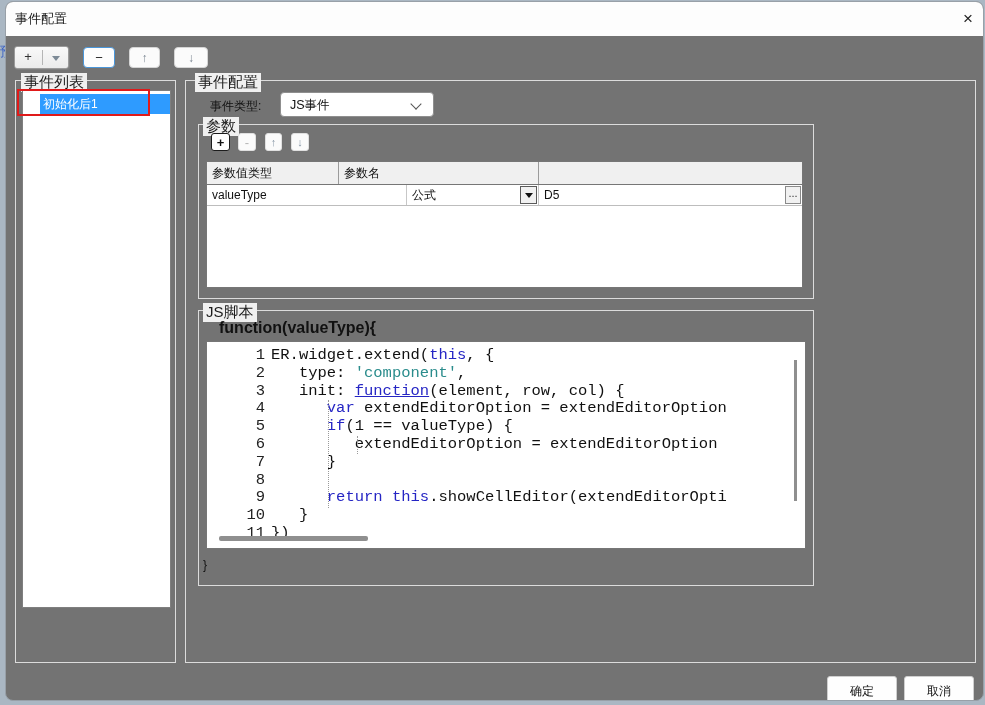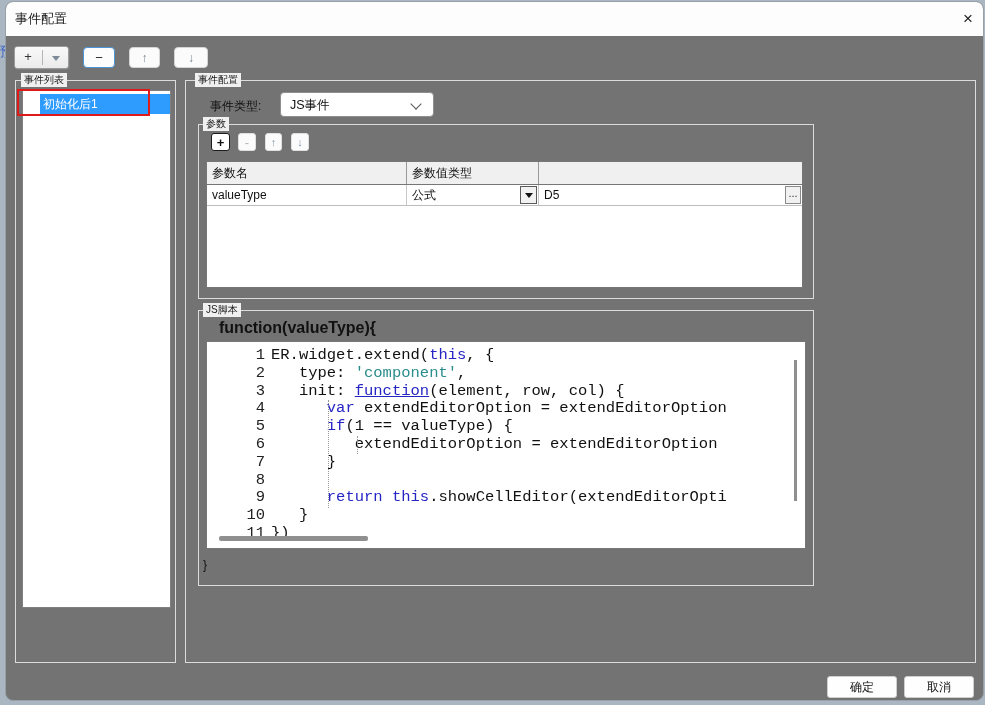--- a/index.html
+++ b/index.html
@@ -28,21 +28,21 @@
     border-left:4px solid transparent; border-right:4px solid transparent; border-top:5px solid #7d8a96; }
   .minus-btn { left:77px; top:45px; width:32px; height:21px; background:#fdfdfd;
     border:1px solid #4a96d9; border-radius:4px; font-size:13px; color:#222; }
   .up-btn, .down-btn { width:31px; height:21px; background:#fbfbfb; border:1px solid #d5d5d5;
     border-radius:4px; font-size:12px; color:#7a8591; }
   .up-btn { left:123px; top:45px; }
   .down-btn { left:168px; top:45px; width:34px; }
 
   
   .fs { position:absolute; border:1px solid #dcdcdc; }
-  .fs-label { position:absolute; top:-8px; background:#f0f0f0; padding:0 3px; font-size:10px; color:#1a1a1a; white-space:nowrap; }
+  .fs-label { position:absolute; top:-8px; background:#f0f0f0; padding:0 3px; font-size:15px; color:#1a1a1a; white-space:nowrap; }
   .fs-left { left:9px; top:78px; width:161px; height:583px; }
   .fs-left .fs-label { left:5px; }
   .fs-right { left:179px; top:78px; width:791px; height:583px; }
   .fs-right .fs-label { left:9px; }
   .fs-params { left:12px; top:43px; width:616px; height:175px; }
   .fs-params .fs-label { left:4px; }
   .fs-script { left:12px; top:229px; width:616px; height:276px; }
   .fs-script .fs-label { left:4px; }
 
   
@@ -99,21 +99,21 @@
   .kf { color:var(--kw); text-decoration:underline; }
   .s  { color:var(--str); }
   .guide { position:absolute; width:0; border-left:1px dotted #9a9a9a; }
   .g1 { left:121px; top:58px; height:108px; }
   .g2 { left:150px; top:94px; height:18px; }
   .vthumb { position:absolute; left:587px; top:18px; width:3px; height:141px; background:#8f8f8f; }
   .hthumb { position:absolute; left:12px; top:194px; width:149px; height:5px; background:#8f8f8f; border-radius:2px; }
   .script-foot { position:absolute; left:4px; top:247px; font-size:12px; color:#111; }
 
   
-  .foot-btn { position:absolute; top:674px; width:70px; height:22px; background:#fefefe;
+  .foot-btn { position:absolute; top:674px; width:70px; height:30px; background:#fefefe;
     border:1px solid #cfcfcf; border-radius:3px; font-size:12px; color:#111;
     display:flex; align-items:center; justify-content:center; }
   .ok-btn { left:821px; }
   .cancel-btn { left:898px; }
 </style>
 </head>
 <body>
 
 <div class="stage">
   <div class="backdrop-glyph">预</div>
@@ -153,22 +153,22 @@
 
       <div class="fs fs-params">
         <span class="fs-label">参数</span>
         <div class="mini mini-add">+</div>
         <div class="mini mini-rem">-</div>
         <div class="mini mini-up">↑</div>
         <div class="mini mini-dn">↓</div>
 
         <div class="ptable">
           <div class="thead">
+            <div class="th c2">参数值类型</div>
             <div class="th c1">参数名</div>
-            <div class="th c2">参数值类型</div>
           </div>
           <div>
               <div class="trow">
                 <div class="td c1">valueType</div>
                 <div class="td c2"><span>公式</span><span class="ddbtn">
                     <span class="tri"></span>
                   </span></div>
                 <div class="td c3"><span>D5</span><span class="ellbtn">...</span></div>
               </div>
             </div>

